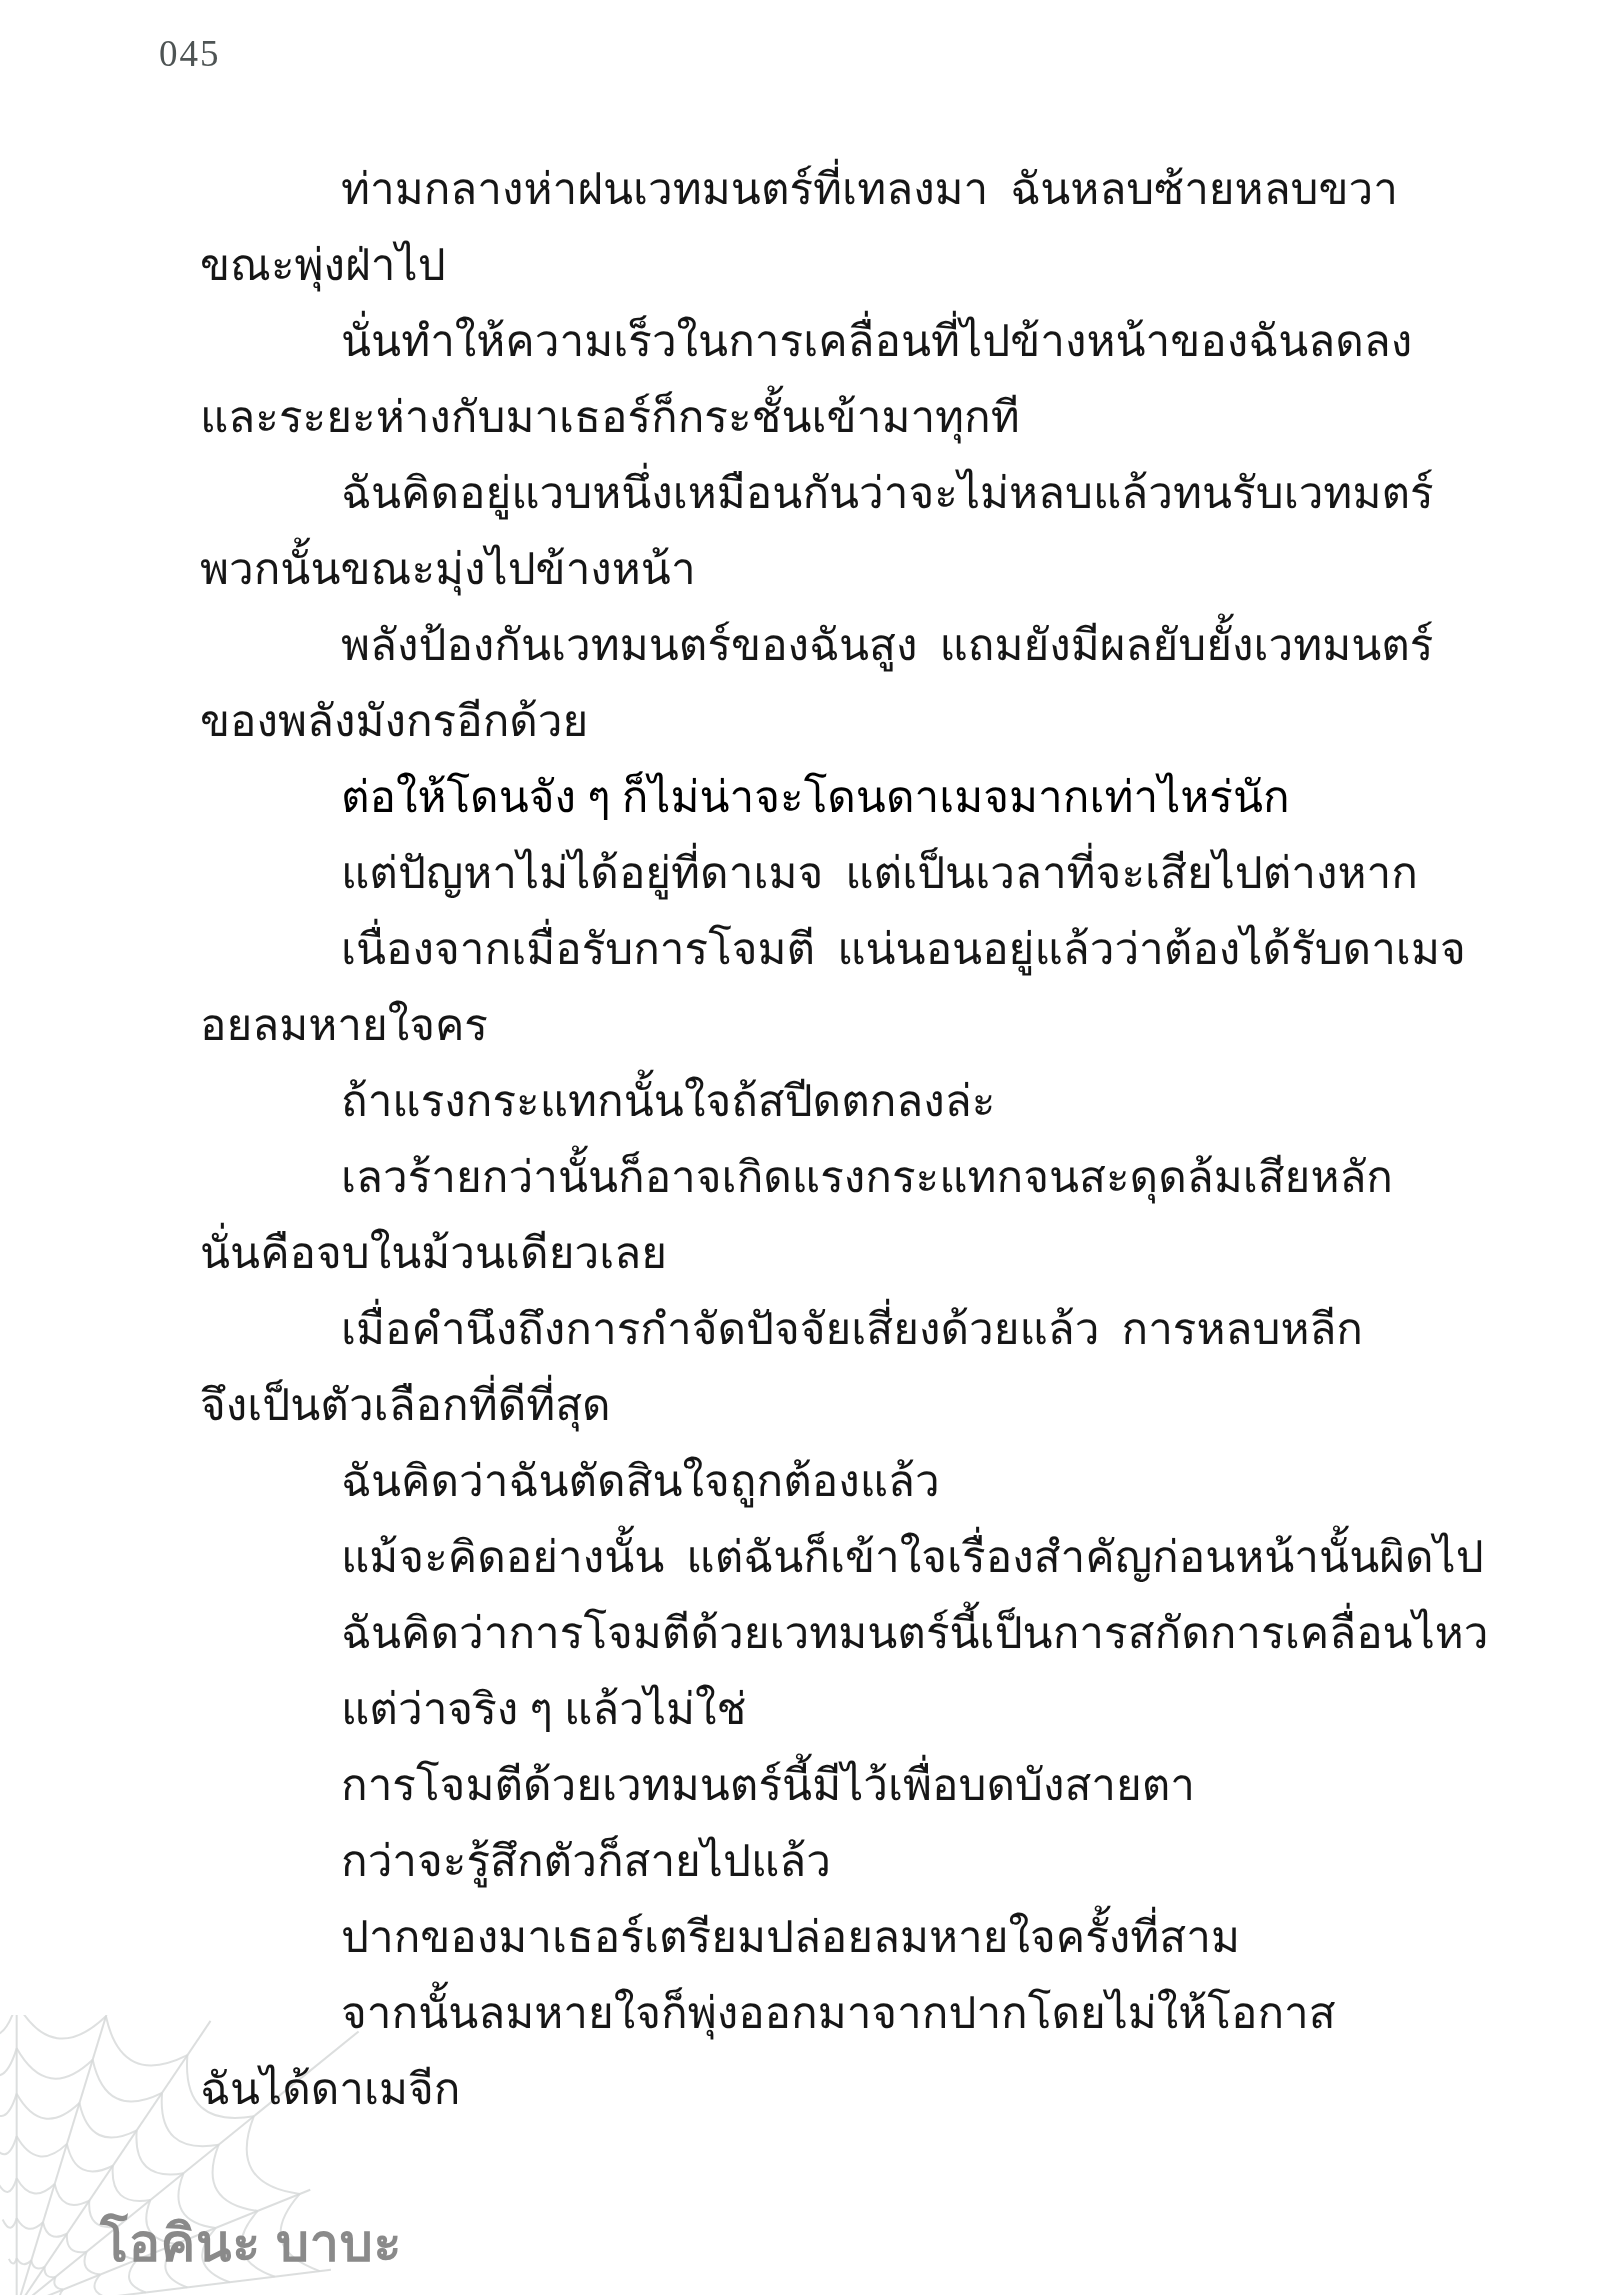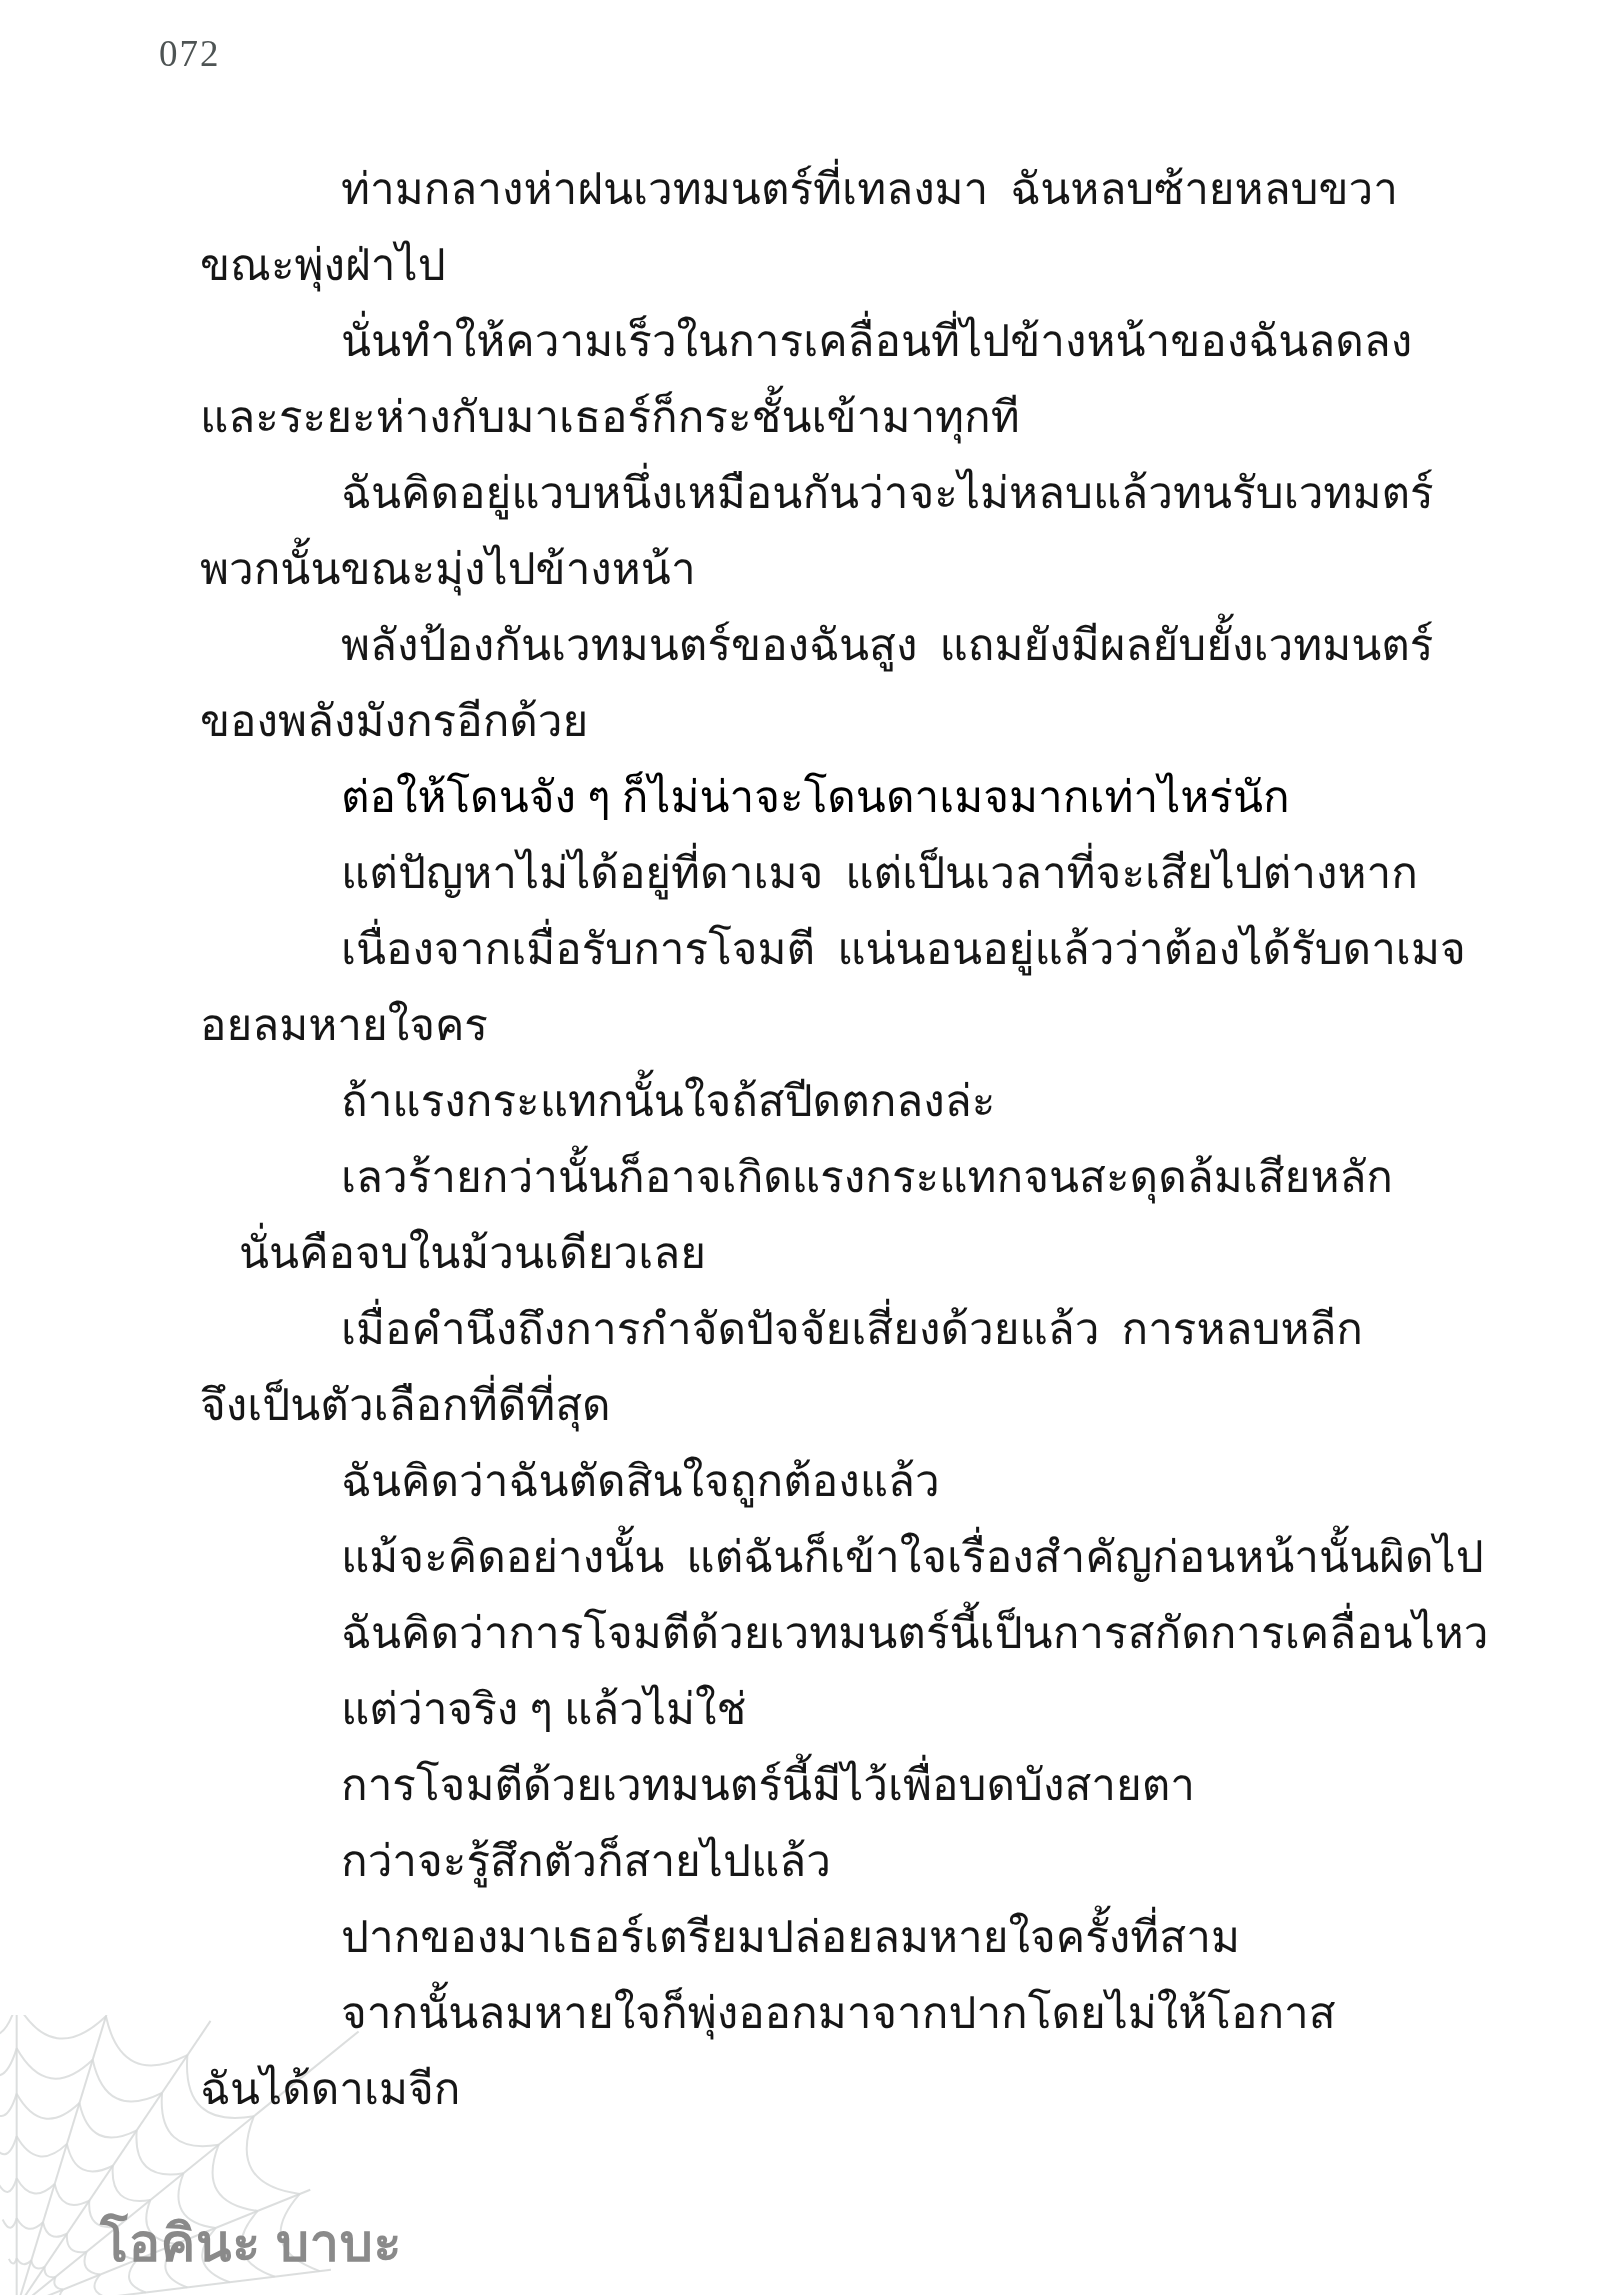--- a/index.html
+++ b/index.html
@@ -49,21 +49,21 @@
     width: 400px;
     height: 280px;
     pointer-events: none;
   }
 </style>
 </head>
 <body>
 
 <div class="page">
 
-  <div class="page-number" style="color: rgb(78, 84, 84);">072</div>
+  <div class="page-number" style="color: rgb(78, 84, 84);">045</div>
 
   <svg class="spiderweb" viewBox="0 0 600 420" aria-hidden="true">
       <line x1="25" y1="440" x2="25.00000000000003" y2="-35" stroke="#d6d8d8" stroke-width="3" stroke-opacity="0.85"></line>
       <line x1="25" y1="440" x2="163.87655974329996" y2="-14.244759082441817" stroke="#d6d8d8" stroke-width="3" stroke-opacity="0.85"></line>
       <line x1="25" y1="440" x2="315.7803098047883" y2="8.900462271378274" stroke="#d6d8d8" stroke-width="3" stroke-opacity="0.85"></line>
       <line x1="25" y1="440" x2="537.9163345616008" y2="24.6485419071073" stroke="#d6d8d8" stroke-width="3" stroke-opacity="0.85"></line>
       <line x1="25" y1="440" x2="465.412330919224" y2="262.0618681274418" stroke="#d6d8d8" stroke-width="3" stroke-opacity="0.85"></line>
       <line x1="25" y1="440" x2="496.45942202962794" y2="382.11206188255494" stroke="#d6d8d8" stroke-width="3" stroke-opacity="0.85"></line>
       <path d="M 13.3 365.9 Q 20.3 380.2 25.0 365.0 M 25.0 365.0 Q 33.9 380.7 46.9 368.3 M 46.9 368.3 Q 50.8 385.8 66.9 377.8 M 66.9 377.8 Q 65.5 395.8 83.3 392.8 M 83.3 392.8 Q 76.7 409.5 94.5 411.9 M 94.5 411.9 Q 83.1 425.0 99.4 430.9 " fill="none" stroke="#d6d8d8" stroke-width="3" stroke-opacity="0.8"></path>
       <path d="M 3.9 306.7 Q 16.5 332.3 25.0 305.0 M 25.0 305.0 Q 41.0 333.2 64.5 310.9 M 64.5 310.9 Q 71.5 342.5 100.5 328.1 M 100.5 328.1 Q 98.0 360.4 129.9 355.0 M 129.9 355.0 Q 118.1 385.2 150.2 389.4 M 150.2 389.4 Q 129.6 413.0 159.0 423.5 " fill="none" stroke="#d6d8d8" stroke-width="3" stroke-opacity="0.8"></path>
@@ -83,21 +83,21 @@
       <div class="line indent" style="color: rgb(22, 22, 22);">ฉันคิดอยู่แวบหนึ่งเหมือนกันว่าจะไม่หลบแล้วทนรับเวทมตร์</div>
       <div class="line" style="color: rgb(22, 22, 22);">พวกนั้นขณะมุ่งไปข้างหน้า</div>
       <div class="line indent" style="color: rgb(22, 22, 22);">พลังป้องกันเวทมนตร์ของฉันสูง  แถมยังมีผลยับยั้งเวทมนตร์</div>
       <div class="line" style="color: rgb(22, 22, 22);">ของพลังมังกรอีกด้วย</div>
       <div class="line indent" style="color: #000000;">ต่อให้โดนจัง ๆ ก็ไม่น่าจะโดนดาเมจมากเท่าไหร่นัก</div>
       <div class="line indent" style="color: rgb(22, 22, 22);">แต่ปัญหาไม่ได้อยู่ที่ดาเมจ  แต่เป็นเวลาที่จะเสียไปต่างหาก</div>
       <div class="line indent" style="color: rgb(22, 22, 22);">เนื่องจากเมื่อรับการโจมตี  แน่นอนอยู่แล้วว่าต้องได้รับดาเมจ</div>
       <div class="line" style="color: rgb(22, 22, 22);">อยลมหายใจคร</div>
       <div class="line indent" style="color: rgb(22, 22, 22);">ถ้าแรงกระแทกนั้นใจถ้สปีดตกลงล่ะ</div>
       <div class="line indent" style="color: rgb(22, 22, 22);">เลวร้ายกว่านั้นก็อาจเกิดแรงกระแทกจนสะดุดล้มเสียหลัก</div>
-      <div class="line" style="color: rgb(22, 22, 22); margin-left: 39px;">นั่นคือจบในม้วนเดียวเลย</div>
+      <div class="line" style="color: rgb(22, 22, 22);">นั่นคือจบในม้วนเดียวเลย</div>
       <div class="line indent" style="color: rgb(22, 22, 22);">เมื่อคำนึงถึงการกำจัดปัจจัยเสี่ยงด้วยแล้ว  การหลบหลีก</div>
       <div class="line" style="color: rgb(22, 22, 22);">จึงเป็นตัวเลือกที่ดีที่สุด</div>
       <div class="line indent" style="color: rgb(22, 22, 22);">ฉันคิดว่าฉันตัดสินใจถูกต้องแล้ว</div>
       <div class="line indent" style="color: rgb(22, 22, 22);">แม้จะคิดอย่างนั้น  แต่ฉันก็เข้าใจเรื่องสำคัญก่อนหน้านั้นผิดไป</div>
       <div class="line indent" style="color: rgb(22, 22, 22);">ฉันคิดว่าการโจมตีด้วยเวทมนตร์นี้เป็นการสกัดการเคลื่อนไหว</div>
       <div class="line indent" style="color: rgb(22, 22, 22);">แต่ว่าจริง ๆ แล้วไม่ใช่</div>
       <div class="line indent" style="color: rgb(22, 22, 22);">การโจมตีด้วยเวทมนตร์นี้มีไว้เพื่อบดบังสายตา</div>
       <div class="line indent" style="color: rgb(22, 22, 22);">กว่าจะรู้สึกตัวก็สายไปแล้ว</div>
       <div class="line indent" style="color: rgb(22, 22, 22);">ปากของมาเธอร์เตรียมปล่อยลมหายใจครั้งที่สาม</div>
       <div class="line indent" style="color: rgb(22, 22, 22);">จากนั้นลมหายใจก็พุ่งออกมาจากปากโดยไม่ให้โอกาส</div>

